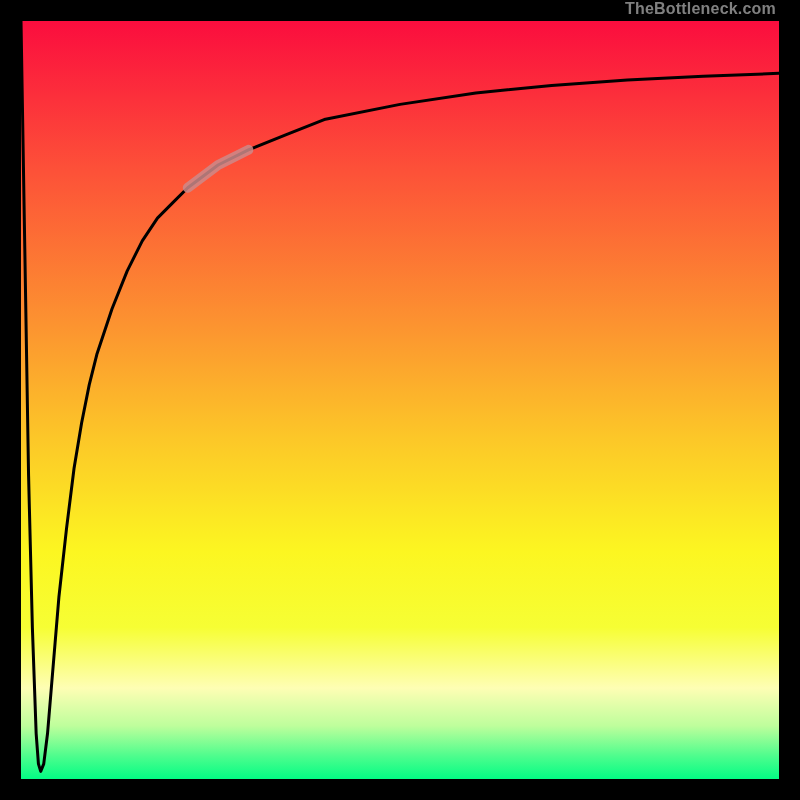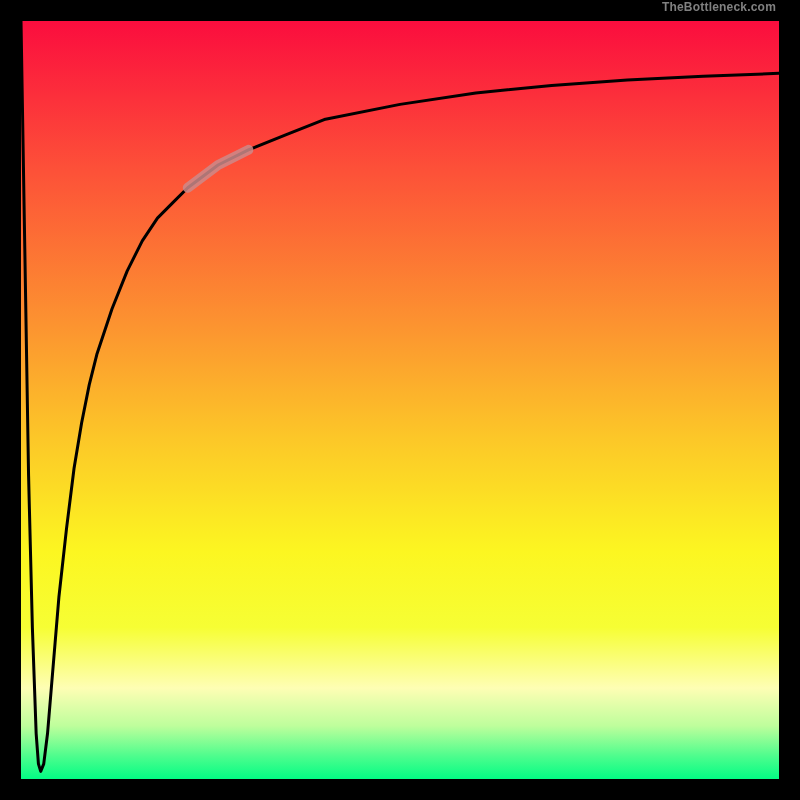--- a/index.html
+++ b/index.html
@@ -31,21 +31,21 @@
     position: absolute;
     left: 0; top: 0;
     width: 758px;
     height: 758px;
   }
   .watermark {
     position: absolute;
     top: 0;
     right: 24px;
     font-family: Arial, Helvetica, sans-serif;
-    font-size: 12px;
+    font-size: 16px;
     font-weight: 600;
     letter-spacing: 0.2px;
     color: #808080;
     user-select: none;
   }
 </style>
 </head>
 <body>
 
 <div class="chart-wrap">

